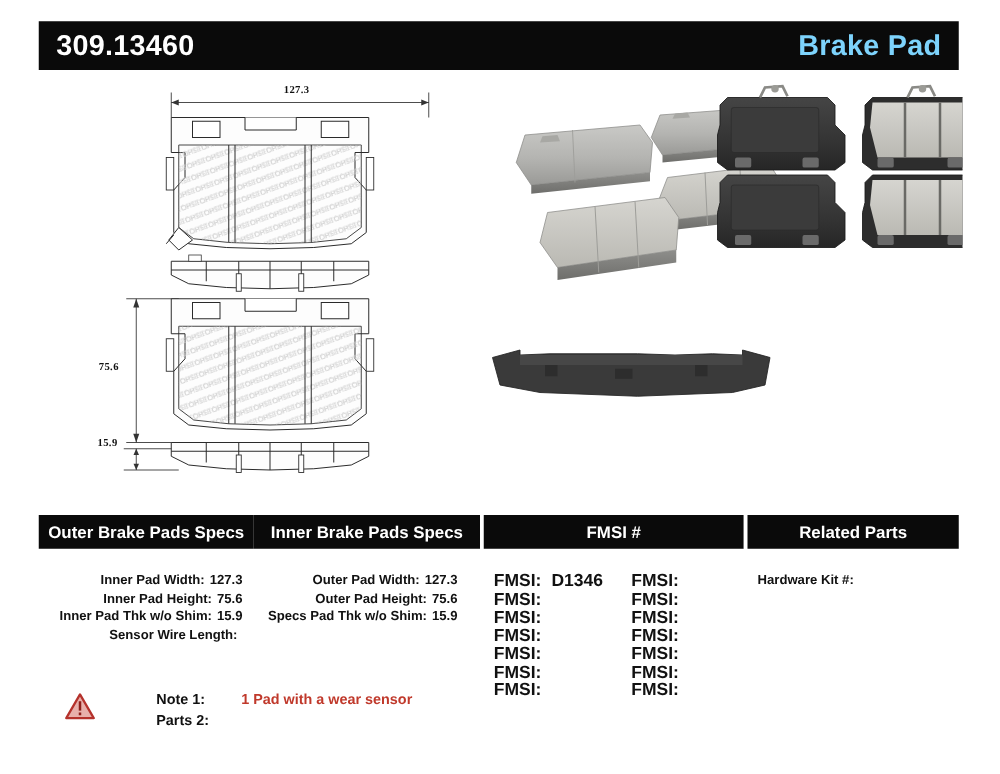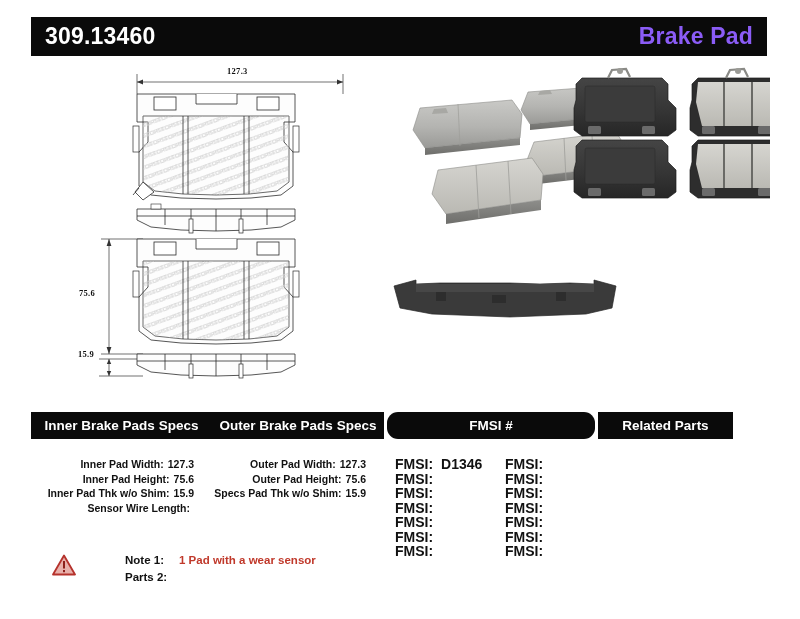--- a/index.html
+++ b/index.html
@@ -16,21 +16,21 @@
     position:absolute;left:31px;top:17px;width:736px;height:39px;
     background:#0a0a0a;
     display:flex;align-items:center;justify-content:space-between;
     padding:12px 14px;box-sizing:border-box;
   }
   .header-bar .part-no{
     color:#fff;font-size:23px;font-weight:bold;letter-spacing:.2px;
     font-family:"Liberation Sans", sans-serif;
   }
   .header-bar .prod-type{
-    color:#8b5cf6;font-size:23px;font-weight:bold;letter-spacing:.2px;
+    color:#7dd3fc;font-size:23px;font-weight:bold;letter-spacing:.2px;
   }
 
   
   .drawing-area{position:absolute;left:31px;top:64px;width:340px;height:320px;}
   .photo-area{position:absolute;left:380px;top:64px;width:390px;height:320px;}
 
   .dim-label{
     position:absolute;font-family:"Liberation Serif", serif;
     font-size:8.5px;color:#111;font-weight:bold;letter-spacing:.3px;
   }
@@ -41,22 +41,22 @@
   .table-wrap{position:absolute;left:31px;top:412px;width:736px;}
   .thead{display:flex;height:27px;}
   .th{
     background:#0a0a0a;color:#fff;
     display:flex;align-items:center;justify-content:center;
     font-size:13.5px;font-weight:bold;height:27px;box-sizing:border-box;
   }
   .th.inner{width:181px;}
   .th.outer{width:172px;}
   .gap{width:3px;background:#fff;height:27px;}
-  .th.fmsi{width:208px;border-radius:11px;}
-  .th.related{width:135px;}
+  .th.fmsi{width:208px;}
+  .th.related{width:169px;}
 
   .tbody{display:flex;margin-top:18px;}
   .col-inner{width:181px;}
   .col-outer{width:172px;}
   .col-spacer{width:3px;}
   .col-fmsi{width:208px;display:flex;}
   .col-related{width:169px;}
 
   .spec-row{
     display:flex;justify-content:flex-end;
@@ -83,21 +83,21 @@
 
   
   .notes{position:absolute;left:52px;top:552px;display:flex;align-items:flex-start;}
   .warn-icon{width:24px;height:22px;margin-right:12px;margin-top:2px;}
   .note-lines{}
   .note-line{
     display:flex;font-size:11.5px;font-weight:bold;color:#111;
     line-height:17px;height:17px;white-space:nowrap;
   }
   .note-line .note-lbl{width:48px;padding-left:37px;}
-  .note-line .note-val{color:#c0392b;margin-left:6px;}
+  .note-line .note-val{color:#c0392b;margin-left:20px;}
 </style>
 </head>
 <body>
 
 <div class="page">
 
   <div class="header-bar">
     <span class="part-no">309.13460</span>
     <span class="prod-type">Brake Pad</span>
   </div>
@@ -322,22 +322,22 @@
         <path d="M36,220 L214,220 L214,228 L36,228 Z" fill="#474747"></path>
         <rect x="56" y="228" width="10" height="9" fill="#2d2d2d"></rect>
         <rect x="112" y="231" width="14" height="8" fill="#2d2d2d"></rect>
         <rect x="176" y="228" width="10" height="9" fill="#2d2d2d"></rect>
       </g>
     </svg>
   </div>
 
   <div class="table-wrap">
     <div class="thead">
+      <div class="th outer">Outer Brake Pads Specs</div>
       <div class="th inner">Inner Brake Pads Specs</div>
-      <div class="th outer">Outer Brake Pads Specs</div>
       <div class="gap"></div>
       <div class="th fmsi">FMSI #</div>
       <div class="gap"></div>
       <div class="th related">Related Parts</div>
     </div>
 
     <div class="tbody">
 
       <div class="col-inner">
         <div class="spec-row">
@@ -433,20 +433,23 @@
           </div>
           <div class="fmsi-row">
             <span>FMSI:</span>
             <span class="val"></span>
           </div>
         </div>
       </div>
 
       <div class="col-spacer"></div>
 
+      <div class="col-related">
+        <div class="rel-row">Hardware Kit #:</div>
+      </div>
     </div>
   </div>
 
   <div class="notes">
     <span class="warn-icon">
       <svg width="24" height="22" viewBox="0 0 24 22">
         <path d="M12,1.5 L23,20.5 L1,20.5 Z" fill="#e8b0ab" stroke="#b5322c" stroke-width="1.8" stroke-linejoin="round"></path>
         <rect x="11" y="7" width="2" height="7.5" fill="#8d1f1a"></rect>
         <rect x="11" y="16" width="2" height="2.2" fill="#8d1f1a"></rect>
       </svg>

